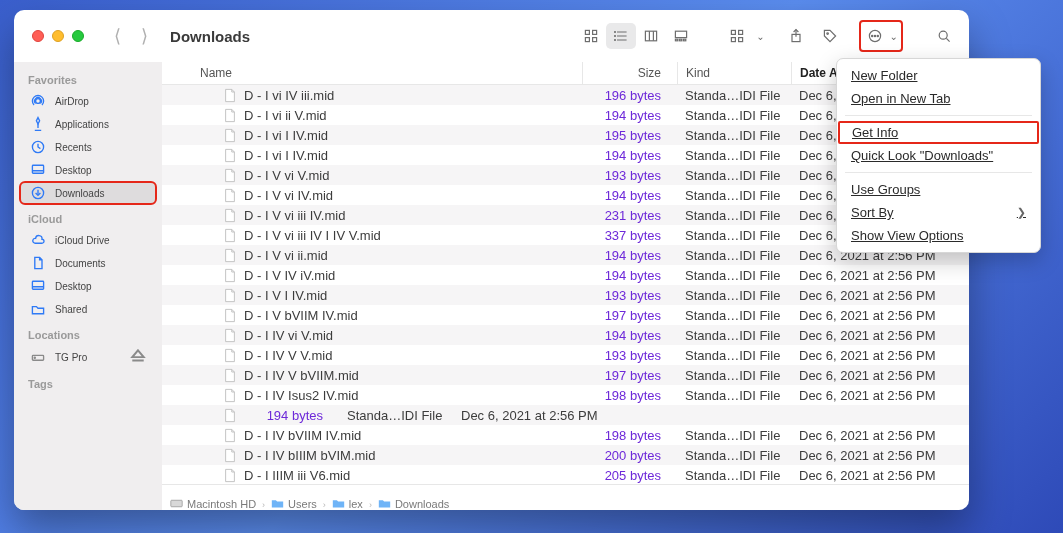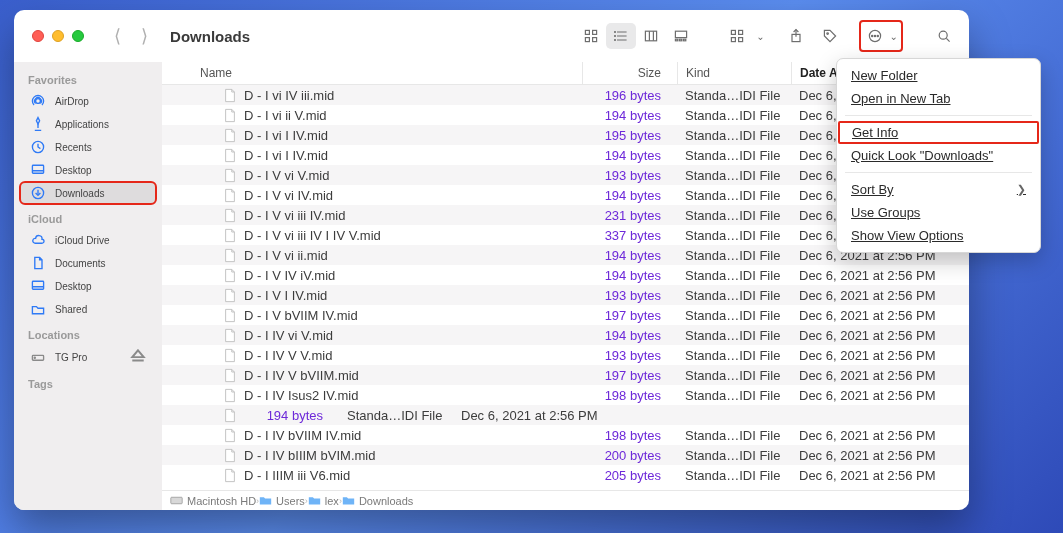--- a/index.html
+++ b/index.html
@@ -63,21 +63,21 @@
   .list { flex:1; overflow:hidden; }
   .row { display:flex; align-items:center; height:20px; padding-left: 60px; font-size:13px; color:#3c3c3c; }
   .row:nth-child(odd){ background:#f6f5f6; }
   .row .ic { width:16px; height:16px; margin-right:6px; display:inline-flex; align-items:center; justify-content:center; }
   .row .ic svg { width:14px; height:15px; }
   .row .fname { flex:1; white-space:nowrap; overflow:hidden; }
   .row .fsize { width: 95px; text-align:right; padding-right:16px; color:#6d28d9; }
   .row .fkind { width: 114px; padding-left:8px; color:#3c3c3c; white-space:nowrap; overflow:hidden; }
   .row .fdate { width: 178px; padding-left:8px; color:#3c3c3c; white-space:nowrap; overflow:hidden; }
 
-  .pathbar { height:20px; flex:none; border-top:1px solid #e7e7e7; display:flex; align-items:center; padding-left:8px; font-size:11px; color:#7a7a7a; }
+  .pathbar { height:26px; flex:none; border-top:1px solid #e7e7e7; display:flex; align-items:flex-end; gap:6px; padding-left:8px; font-size:11px; color:#7a7a7a; }
   .pathbar .pseg { display:flex; align-items:center; gap:4px; }
   .pathbar .psep { color:#b8b8b8; font-size:9px; }
   .pathbar svg { width:13px; height:13px; }
 
   .context-menu {
     position:absolute; left: 836px; top: 58px;
     width: 205px; background:#fff; border:1px solid #d7d7d7;
     border-radius:7px; box-shadow: 0 8px 22px rgba(0,0,0,.22);
     padding: 5px 0; font-size:13px;
   }
@@ -560,22 +560,22 @@
     </div>
     <div class="cm-sep"></div>
     <div class="cm-item hl">
       <span>Get Info</span>
     </div>
     <div class="cm-item">
       <span>Quick Look "Downloads"</span>
     </div>
     <div class="cm-sep"></div>
     <div class="cm-item">
+      <span>Use Groups</span>
+    </div>
+    <div class="cm-item">
       <span>Sort By</span>
       <span class="sub">❯</span>
     </div>
     <div class="cm-item">
-      <span>Use Groups</span>
-    </div>
-    <div class="cm-item">
       <span>Show View Options</span>
     </div>
   </div>
 
 </body></html>

